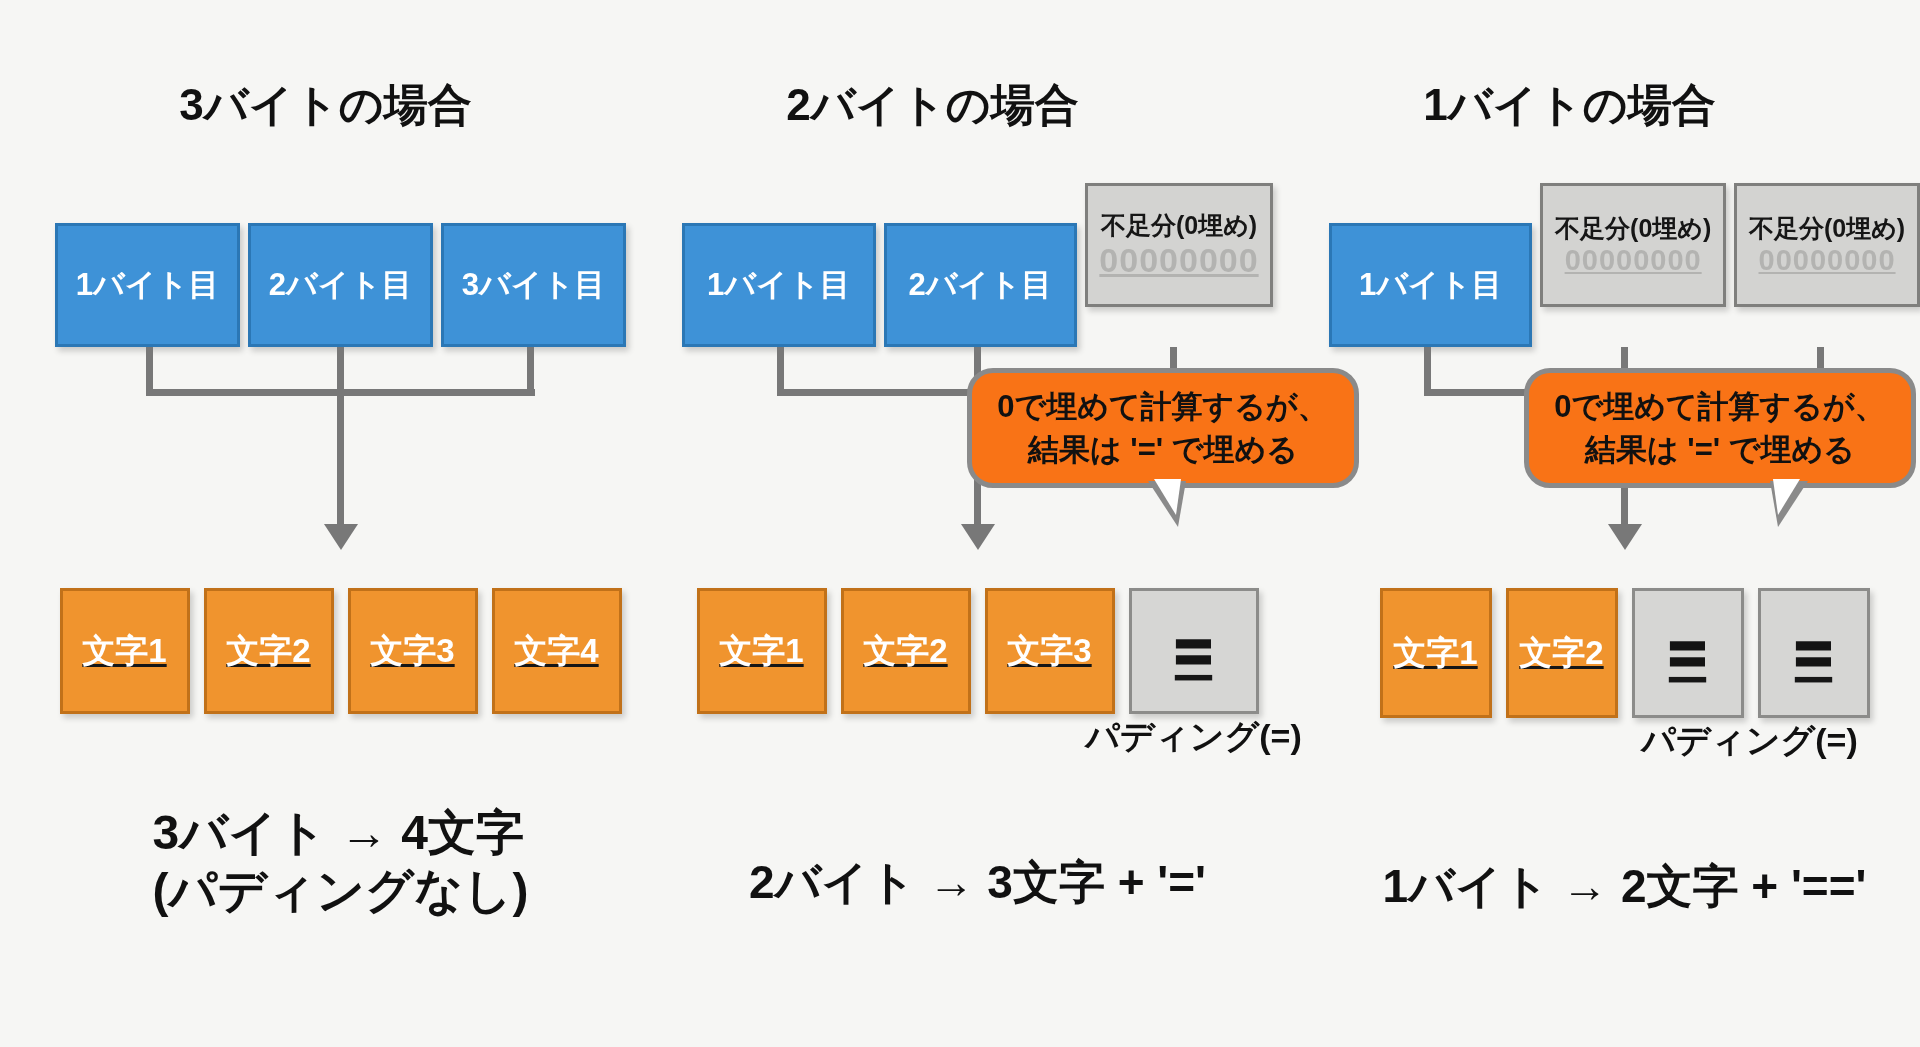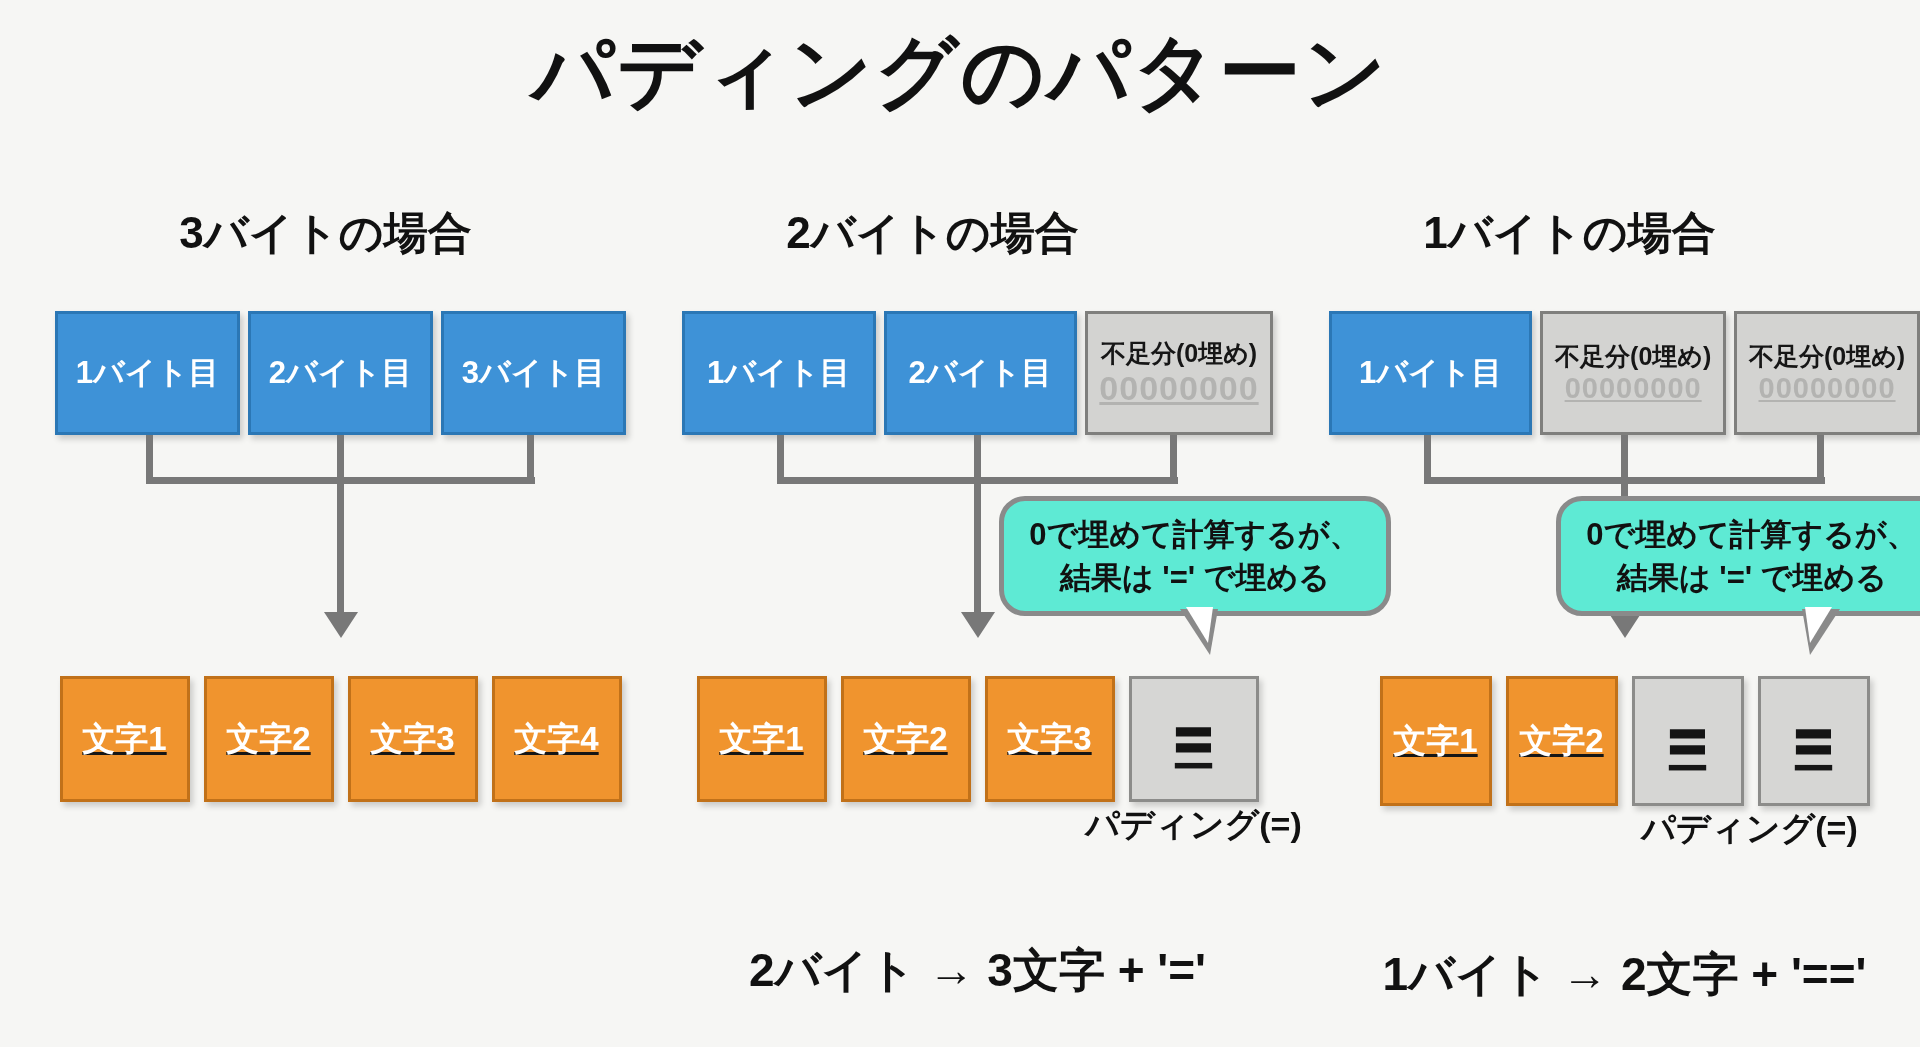--- a/index.html
+++ b/index.html
@@ -25,21 +25,21 @@
   .column{position:relative;display:flex;flex-direction:column;align-items:center;}
   .w1{width:571px;} .w2{width:591px;} .w3{width:591px;}
   .col-header{font-size:44px;font-weight:800;text-align:center;margin-bottom:48px;white-space:nowrap;color:#111;}
   .hshift1{transform:translateX(-15px);} .hshift2{transform:translateX(-45px);} .hshift3{transform:translateX(-55px);}
 
   .byte-row{display:flex;gap:8px;justify-content:center;width:100%;}
   .bbox{
     height:124px;display:flex;flex-direction:column;align-items:center;justify-content:center;
     box-shadow:3px 4px 6px rgba(0,0,0,0.18);
   }
-  .bbox.blue{width:211px;background:var(--c-blue);border:3px solid var(--c-blue-border);}
+  .bbox.blue{width:211px;background:var(--c-blue);border:3px solid var(--c-blue-border);margin-top:40px;}
   .bbox.graybox{width:205px;background:var(--c-gray);border:3px solid var(--c-gray-border);}
   .w3 .bbox.graybox{width:193px;}
   .bbox-label{color:#fff;font-size:31px;font-weight:800;white-space:nowrap;}
   .gray-label{color:#161616;font-size:25px;font-weight:800;white-space:nowrap;line-height:1.25;}
   .zeros{color:var(--c-zeros);font-size:34px;font-weight:800;letter-spacing:1px;line-height:1.15;text-decoration:underline;}
   .w3 .zeros{font-size:29px;}
 
   .connector{position:relative;width:100%;height:203px;}
   .stub{position:absolute;top:0;width:7px;height:42px;background:var(--c-connector);}
   .s1{left:calc(16.67% - 4px);} .s2{left:calc(50% - 4px);} .s3{left:calc(83.33% - 4px);}
@@ -59,40 +59,39 @@
   .pad-label-row{position:relative;width:100%;height:58px;}
   .pad-label{position:absolute;top:0;font-size:34px;font-weight:800;white-space:nowrap;color:#111;}
   .pl2{left:calc(50% + 216px);transform:translateX(-50%);}
   .pl3{left:calc(50% + 125px);transform:translateX(-50%);}
 
   .caption{font-weight:800;color:#111;}
   .cap1{margin-top:32px;font-size:48px;line-height:1.2;text-align:left;}
   .cap-single{margin-top:80px;font-size:46px;text-align:center;white-space:nowrap;}
 
   .bubble{
-    position:absolute;top:292px;width:392px;background:#5eead4;
+    position:absolute;top:292px;width:392px;background:#f97316;
     border:5px solid var(--c-bubble-border);border-radius:26px;
     padding:13px 0 11px;text-align:center;font-size:31px;font-weight:800;line-height:1.38;
-    z-index:5;color:#111;margin-left:32px;
+    z-index:5;color:#111;
   }
   .b2{left:285px;} .b3{left:195px;}
   .tail-o,.tail-i{position:absolute;width:0;height:0;}
   .tail-o{bottom:-44px;border-top:46px solid var(--c-bubble-border);}
   .tail-i{bottom:-32px;border-top:36px solid #fff;}
   .b2 .tail-o{left:46%;border-left:30px solid transparent;border-right:8px solid transparent;}
   .b2 .tail-i{left:calc(46% + 6px);border-left:22px solid transparent;border-right:5px solid transparent;}
   .b3 .tail-o{left:63%;border-left:8px solid transparent;border-right:30px solid transparent;}
   .b3 .tail-i{left:calc(63% + 3px);border-left:5px solid transparent;border-right:22px solid transparent;}
 </style>
 </head>
 <body>
 
 <div class="page">
 
-  <h1 class="title">パディングのパターン</h1>
 
   <div class="columns">
 
     <section class="column w1">
       <h2 class="col-header hshift1">3バイトの場合</h2>
       <div class="byte-row">
         <div class="bbox blue">
           <span class="bbox-label">1バイト目</span>
         </div>
         <div class="bbox blue">
@@ -118,20 +117,24 @@
           <span class="cbox-label">文字2</span>
         </div>
         <div class="cbox orange">
           <span class="cbox-label">文字3</span>
         </div>
         <div class="cbox orange">
           <span class="cbox-label">文字4</span>
         </div>
       </div>
       <div class="pad-label-row"></div>
+      <div class="caption cap1">
+        <div>3バイト → 4文字</div>
+        <div>(パディングなし)</div>
+      </div>
     </section>
 
     <section class="column w2">
       <h2 class="col-header hshift2">2バイトの場合</h2>
       <div class="byte-row">
         <div class="bbox blue">
           <span class="bbox-label">1バイト目</span>
         </div>
         <div class="bbox blue">
           <span class="bbox-label">2バイト目</span>

